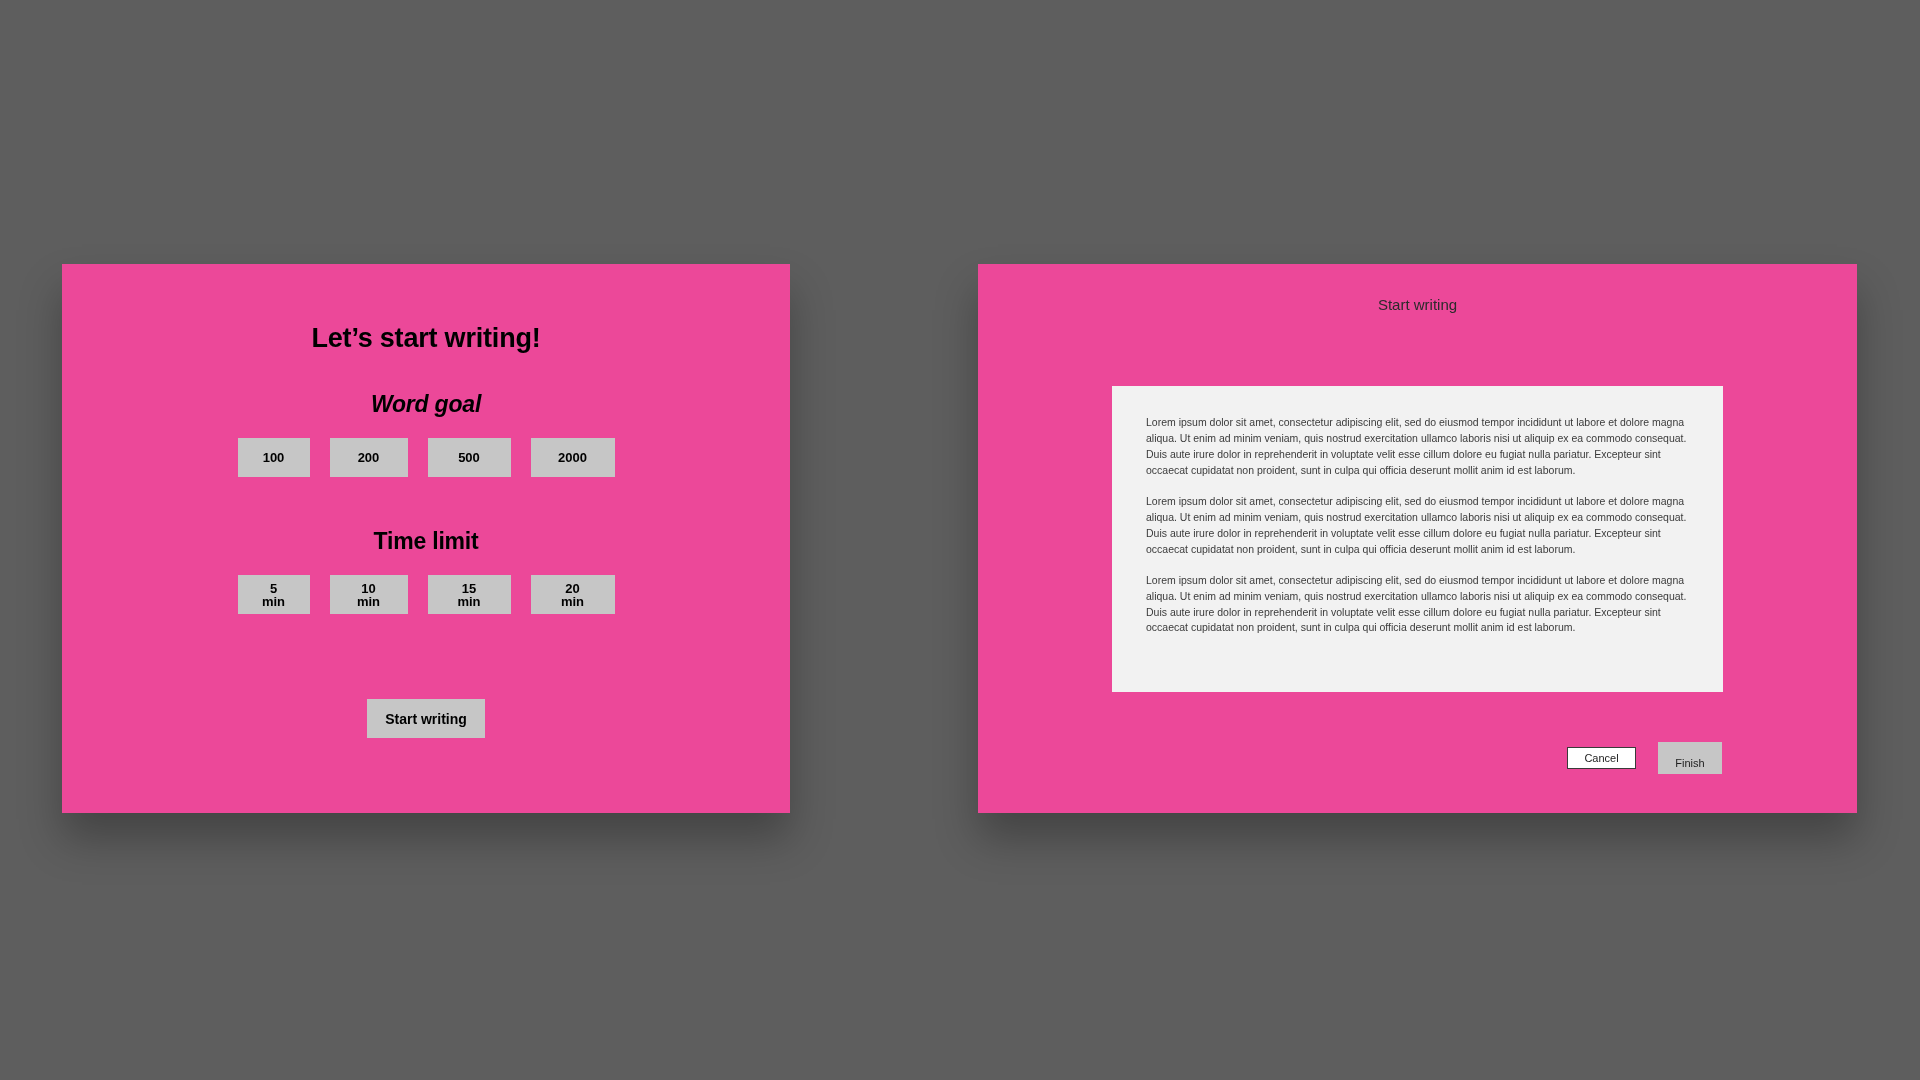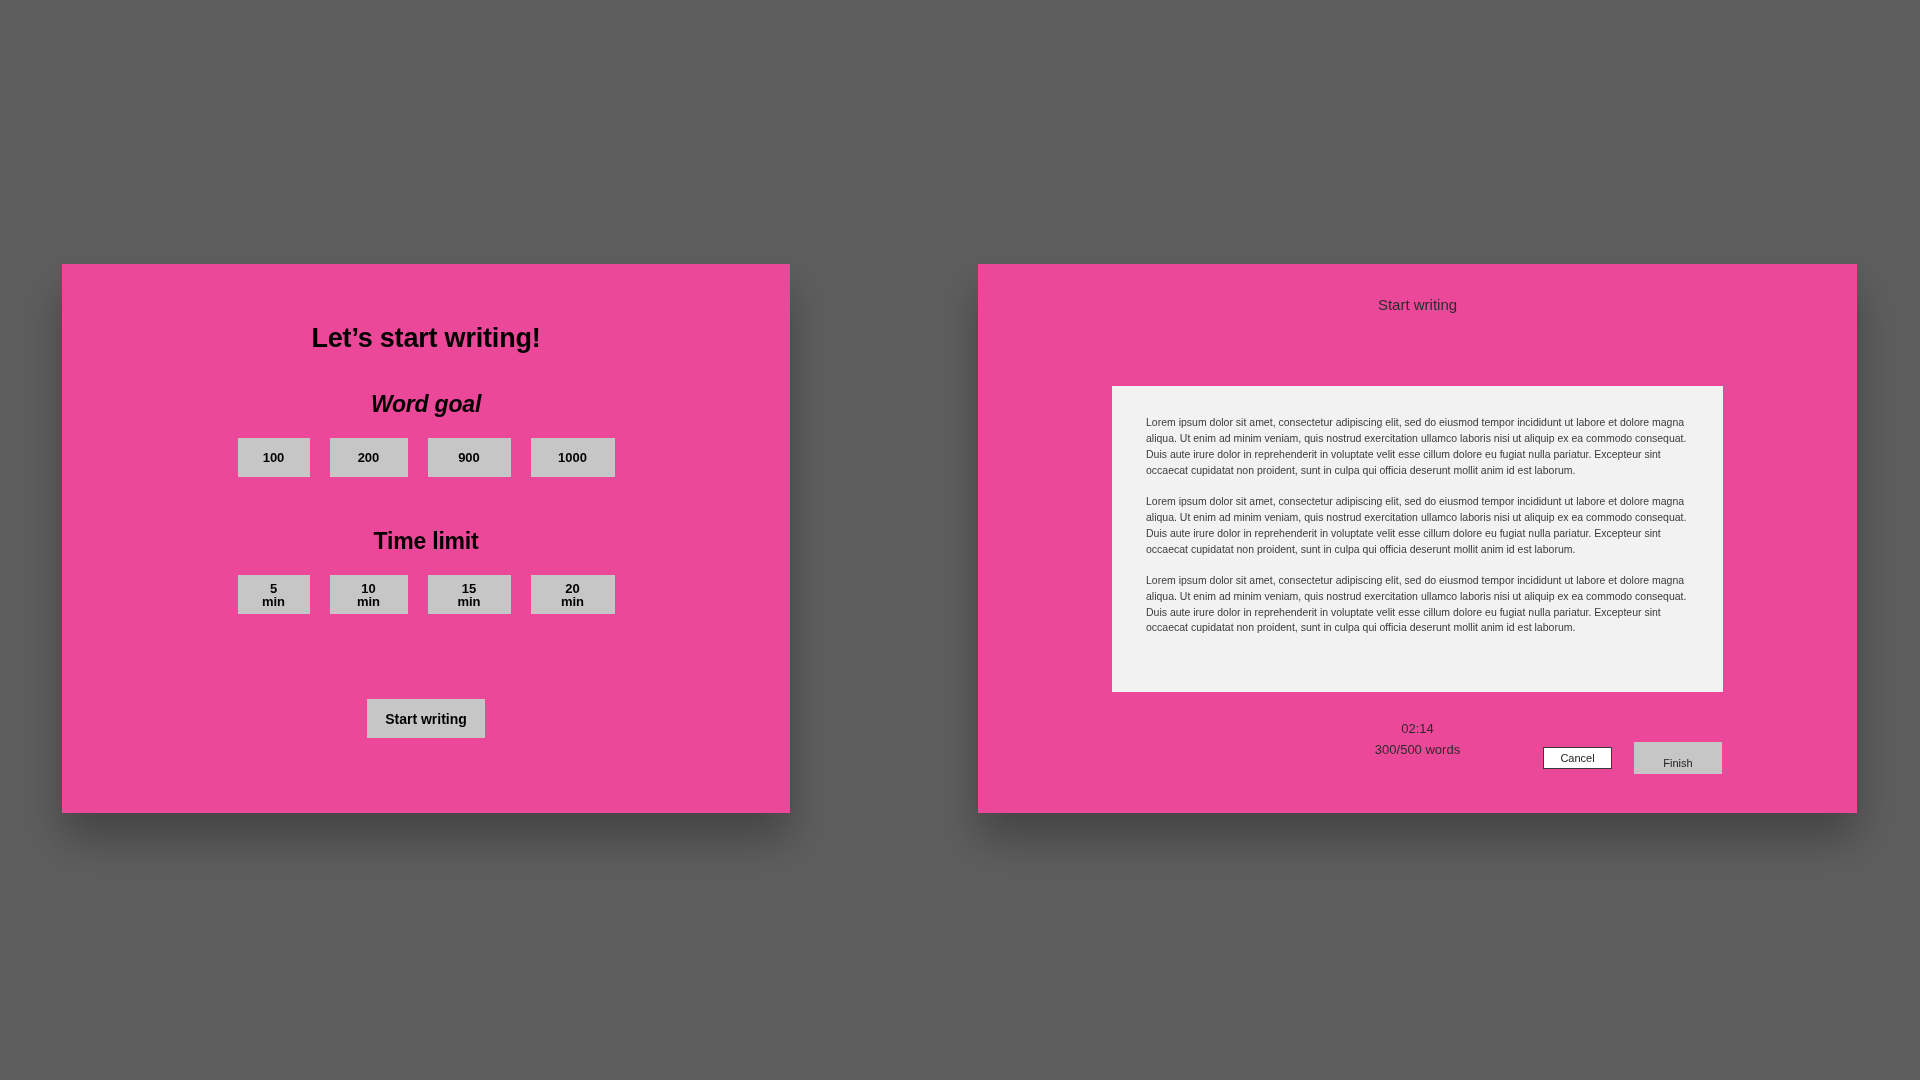--- a/index.html
+++ b/index.html
@@ -178,42 +178,42 @@
     cursor: pointer;
     line-height: 1;
     padding: 3px;
   }
   #finish-button {
     background: #c6c6c6;
     border: none;
     color: #1d1d1d;
     font-family: "Liberation Sans", sans-serif;
     font-size: 11px;
-    width: 88px;
+    width: 64px;
     height: 22px;
     cursor: pointer;
     line-height: 1;
     padding: 16px;
   }
 </style>
 </head>
 <body>
 
 <div class="panel" id="setup-panel">
   <div class="setup-inner">
 
     <h1 class="title">Let’s start writing!</h1>
 
     <h2 class="section-heading" id="word-goal-heading">Word goal</h2>
 
     <div class="option-row">
       <button class="option-btn w-100">100</button>
       <button class="option-btn w-200">200</button>
-      <button class="option-btn w-500">900</button>
-      <button class="option-btn w-1000">1000</button>
+      <button class="option-btn w-500">500</button>
+      <button class="option-btn w-1000">2000</button>
     </div>
 
     <h2 class="section-heading" id="time-limit-heading">Time limit</h2>
 
     <div class="option-row">
       <button class="option-btn t-5">5 min</button>
       <button class="option-btn t-10">10 min</button>
       <button class="option-btn t-15">15 min</button>
       <button class="option-btn t-20">20 min</button>
     </div>
@@ -226,24 +226,20 @@
   <div class="writing-inner">
 
     <div id="writing-heading">Start writing</div>
 
     <div id="editor-area" contenteditable="true" style="">
       <p>Lorem ipsum dolor sit amet, consectetur adipiscing elit, sed do eiusmod tempor incididunt ut labore et dolore magna aliqua. Ut enim ad minim veniam, quis nostrud exercitation ullamco laboris nisi ut aliquip ex ea commodo consequat. Duis aute irure dolor in reprehenderit in voluptate velit esse cillum dolore eu fugiat nulla pariatur. Excepteur sint occaecat cupidatat non proident, sunt in culpa qui officia deserunt mollit anim id est laborum.</p>
       <p>Lorem ipsum dolor sit amet, consectetur adipiscing elit, sed do eiusmod tempor incididunt ut labore et dolore magna aliqua. Ut enim ad minim veniam, quis nostrud exercitation ullamco laboris nisi ut aliquip ex ea commodo consequat. Duis aute irure dolor in reprehenderit in voluptate velit esse cillum dolore eu fugiat nulla pariatur. Excepteur sint occaecat cupidatat non proident, sunt in culpa qui officia deserunt mollit anim id est laborum.</p>
       <p>Lorem ipsum dolor sit amet, consectetur adipiscing elit, sed do eiusmod tempor incididunt ut labore et dolore magna aliqua. Ut enim ad minim veniam, quis nostrud exercitation ullamco laboris nisi ut aliquip ex ea commodo consequat. Duis aute irure dolor in reprehenderit in voluptate velit esse cillum dolore eu fugiat nulla pariatur. Excepteur sint occaecat cupidatat non proident, sunt in culpa qui officia deserunt mollit anim id est laborum.</p>
     </div>
 
-    <div class="stats-block">
-      <div class="stat-line">02:14</div>
-      <div class="stat-line">300/500 words</div>
-    </div>
 
     <div class="action-row">
       <button id="cancel-button">Cancel</button>
       <button id="finish-button">Finish</button>
     </div>
 
   </div>
 </div>
 
 </body></html>

